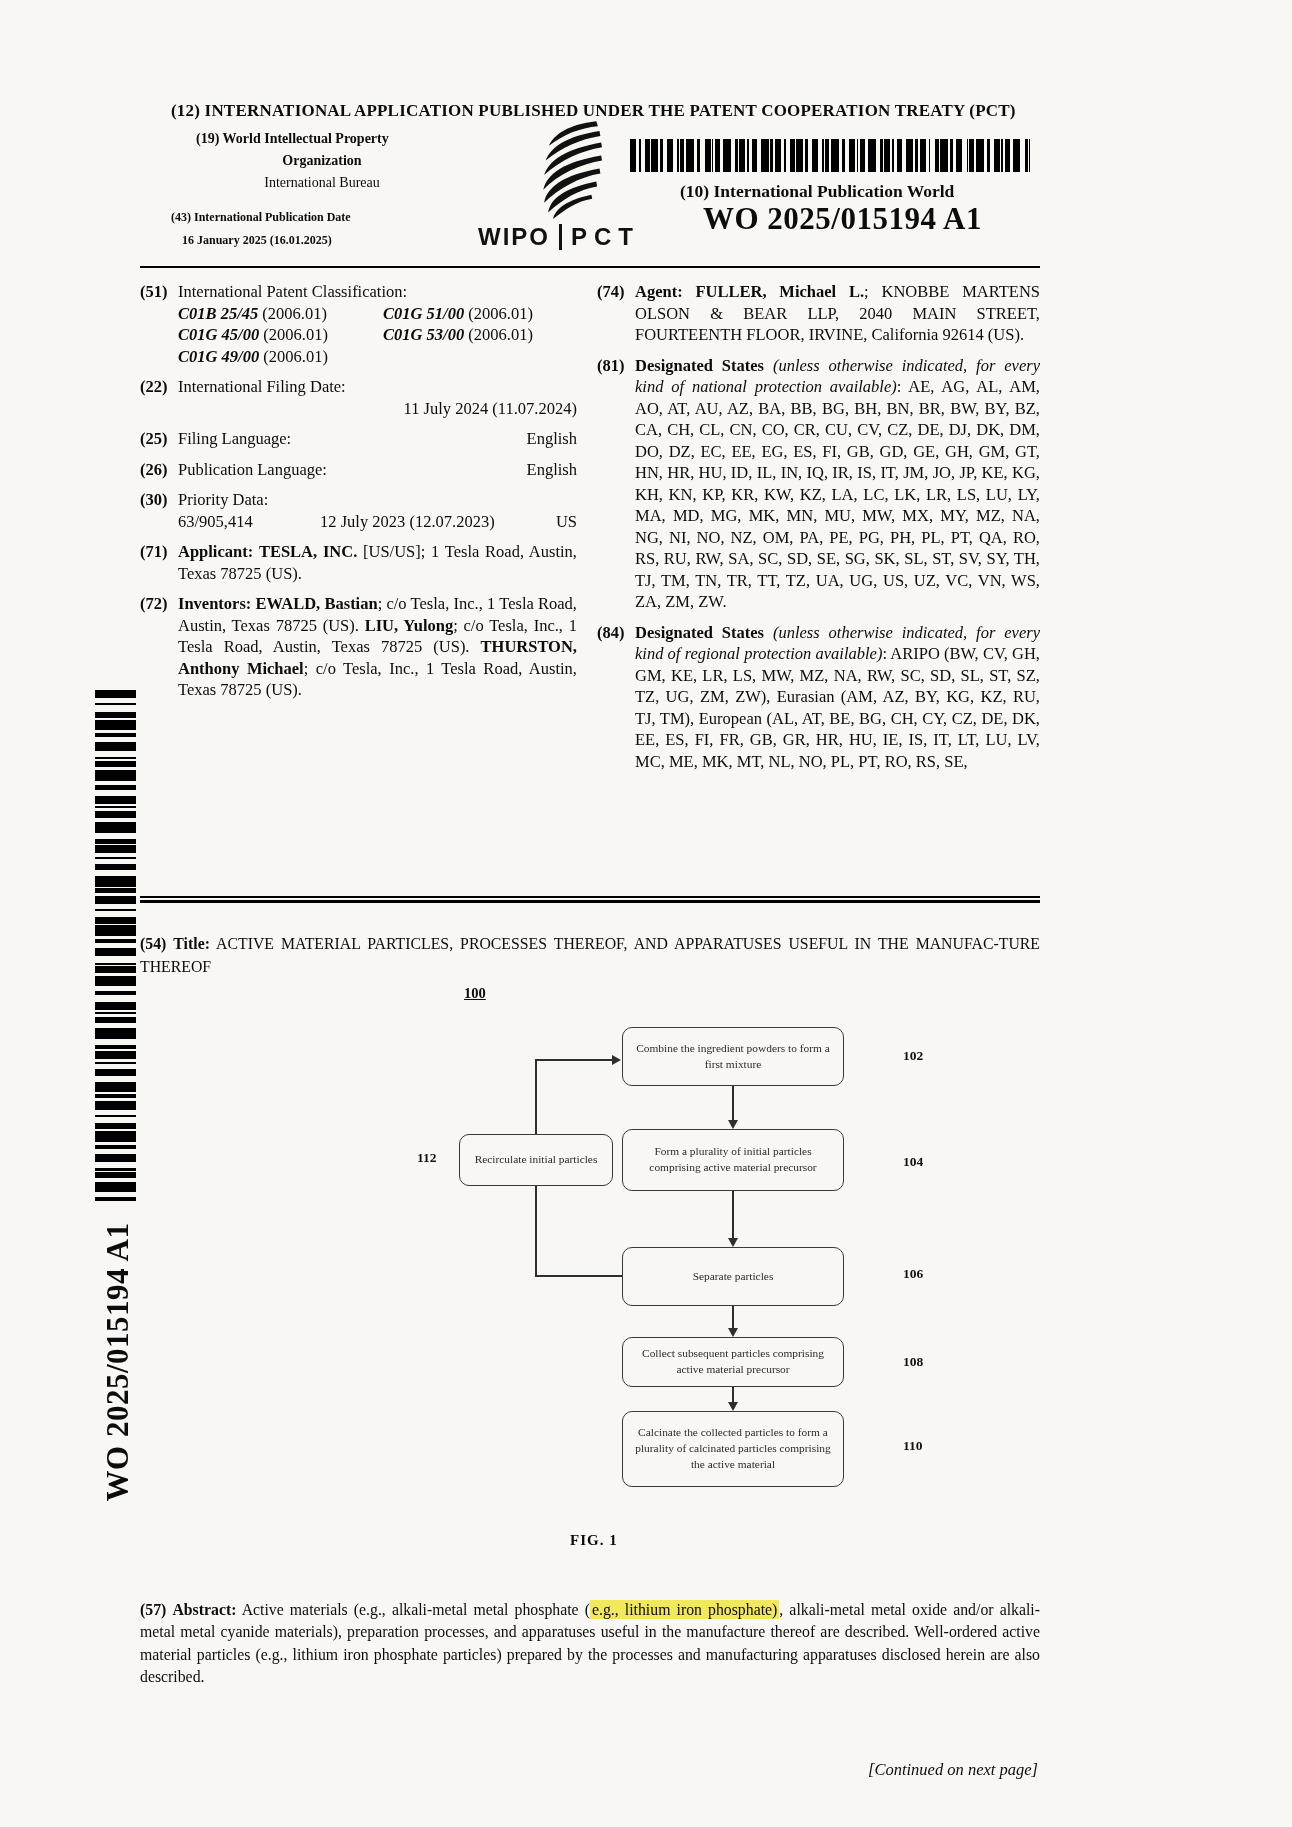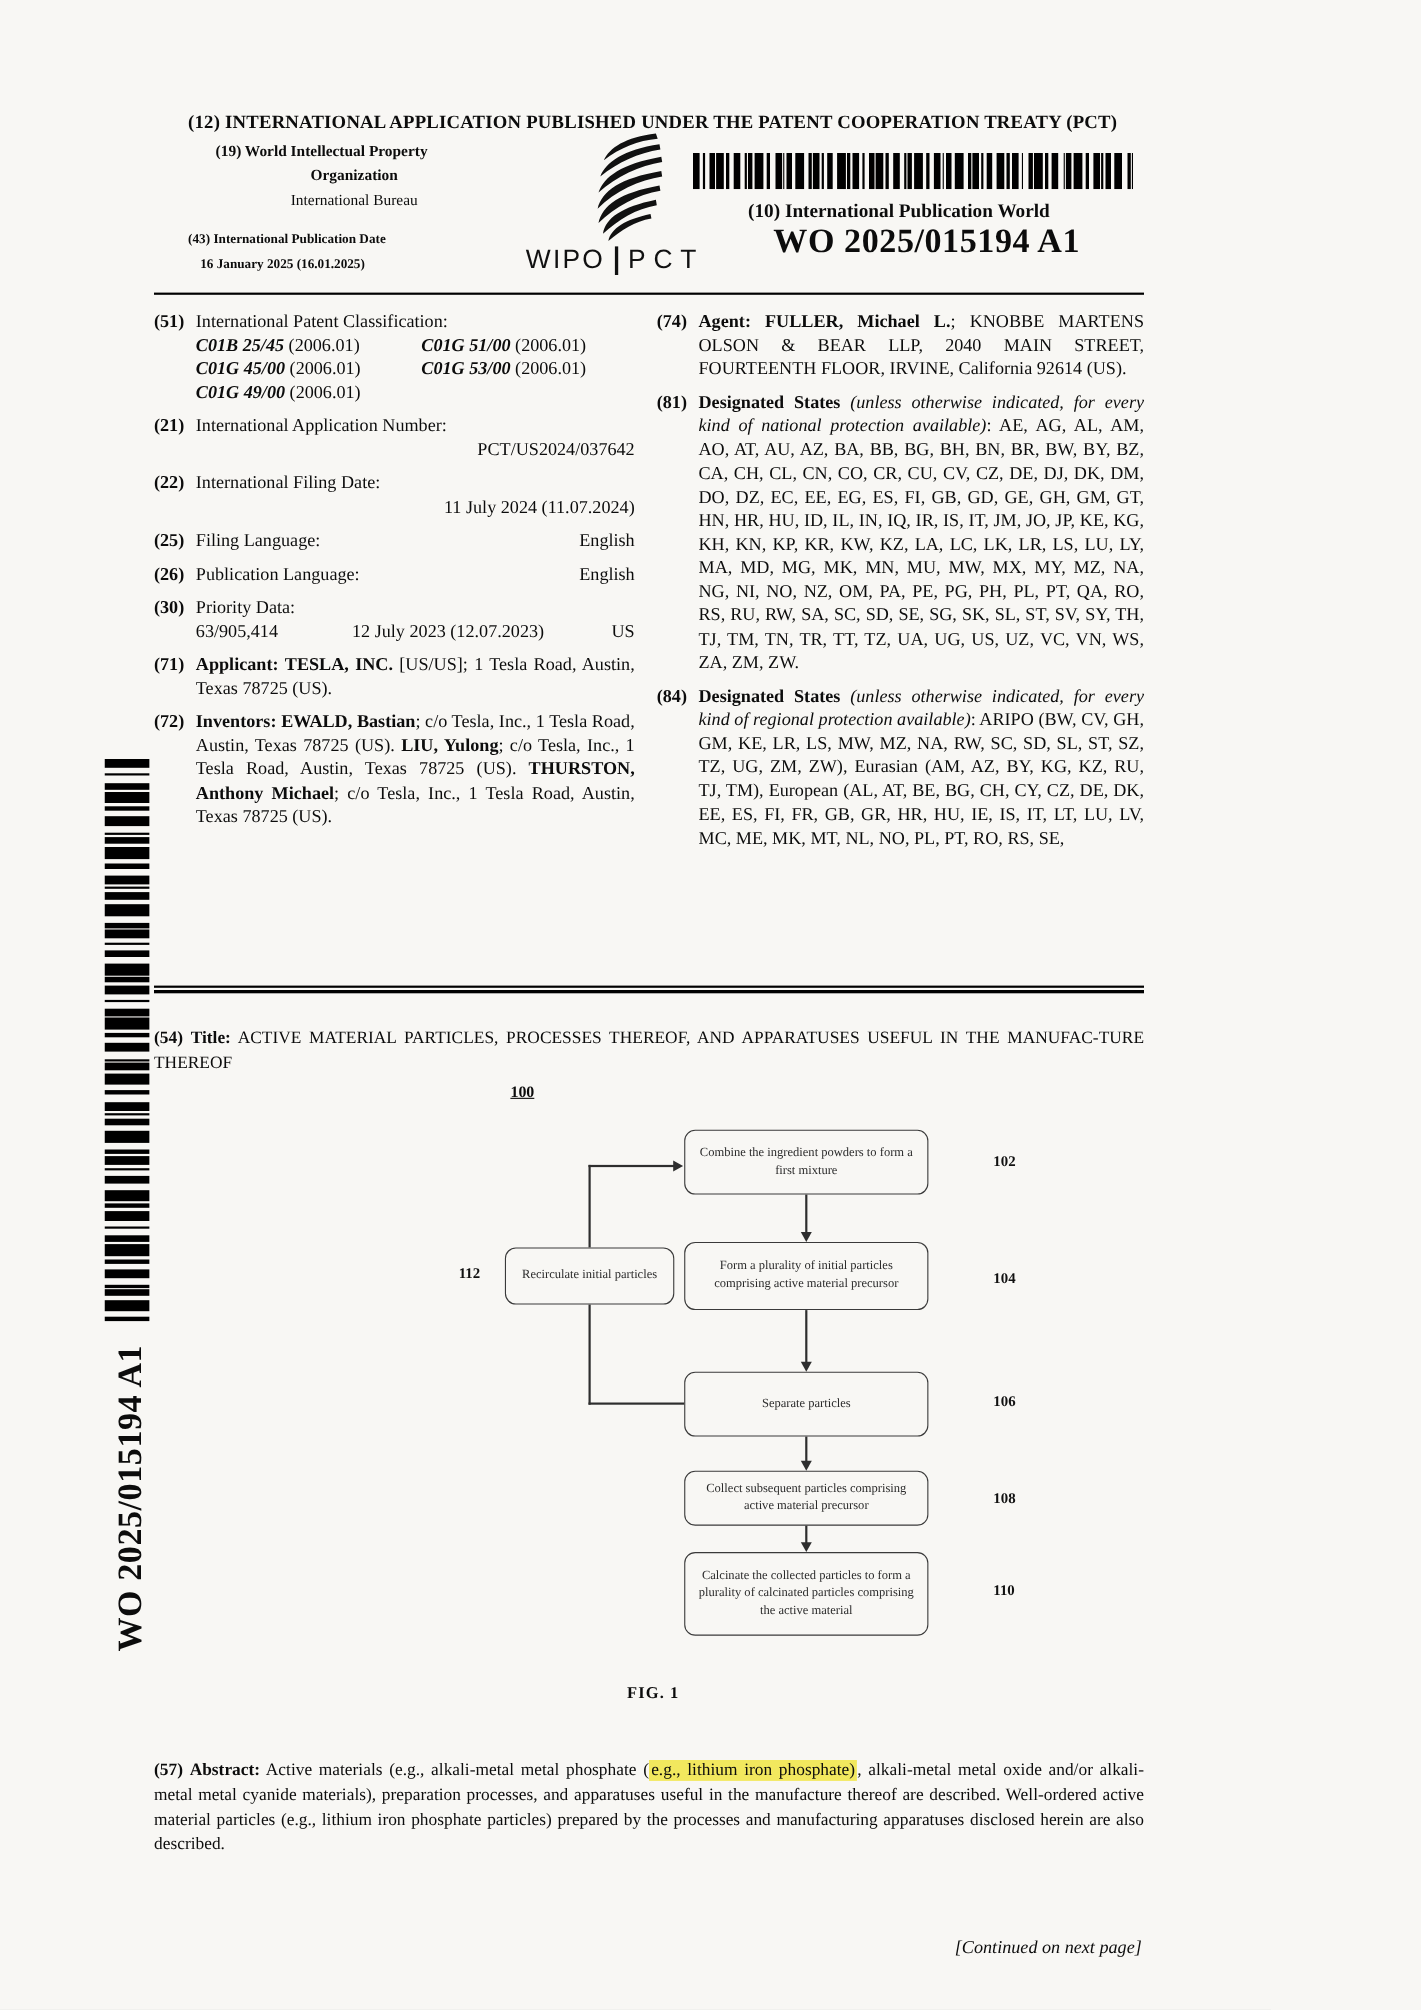--- a/index.html
+++ b/index.html
@@ -19,21 +19,21 @@
   
   .hdr-line12 { position:absolute; left:171px; top:101px; font-weight:bold; font-size:17px; letter-spacing:0.2px; }
   .org-block { position:absolute; left:196px; top:128px; width:252px; font-size:14px; line-height:22px; }
   .org-l1 { font-weight:bold; }
   .org-l2 { font-weight:bold; text-align:center; }
   .org-l3 { text-align:center; }
   .pubdate-block { position:absolute; left:171px; top:206px; font-size:12px; font-weight:bold; line-height:23px; }
   .pubdate-value { padding-left:11px; }
   .wipo-logo { position:absolute; left:505px; top:118px; width:132px; height:106px; }
   .wipo-pct { position:absolute; left:478px; top:223px; display:flex; align-items:center;
-    font-family:"Liberation Sans", sans-serif; font-weight:normal; font-size:24px; color:#111; }
+    font-family:"Liberation Sans", sans-serif; font-weight:bold; font-size:24px; color:#111; }
   .wipo-word { letter-spacing:2px; }
   .pct-word { letter-spacing:7px; }
   .logo-sep { width:3px; height:26px; background:#111; margin:0 9px; }
   .top-barcode { position:absolute; left:630px; top:139px; width:400px; height:33px;
     display:flex; align-items:stretch; overflow:hidden; }
   .top-barcode div { height:100%; background:#000; flex:0 0 auto; }
   .pubnum-label { position:absolute; left:680px; top:181px; font-size:17.5px; font-weight:bold; }
   .pubnum-value { position:absolute; left:703px; top:201px; font-size:31px; font-weight:bold; letter-spacing:0.5px; }
   .rule-1 { position:absolute; left:140px; top:266px; width:900px; border-top:2.5px solid #000; }
   
@@ -262,27 +262,20 @@
         <div class="ipc-grid">
           <div><span class="ipc-code">C01B 25/45</span> <span>(2006.01)</span></div>
           <div><span class="ipc-code">C01G 51/00</span> <span>(2006.01)</span></div>
           <div><span class="ipc-code">C01G 45/00</span> <span>(2006.01)</span></div>
           <div><span class="ipc-code">C01G 53/00</span> <span>(2006.01)</span></div>
           <div><span class="ipc-code">C01G 49/00</span> <span>(2006.01)</span></div>
         </div>
       </div>
     </div>
 
-    <div class="sec">
-      <span class="snum">(21)</span>
-      <div class="sbody">
-        <span class="bold">International Application Number:</span>
-        <div class="val-right">PCT/US2024/037642</div>
-      </div>
-    </div>
 
     <div class="sec">
       <span class="snum">(22)</span>
       <div class="sbody">
         <span class="bold">International Filing Date:</span>
         <div class="val-right">11 July 2024 (11.07.2024)</div>
       </div>
     </div>
 
     <div class="sec">

